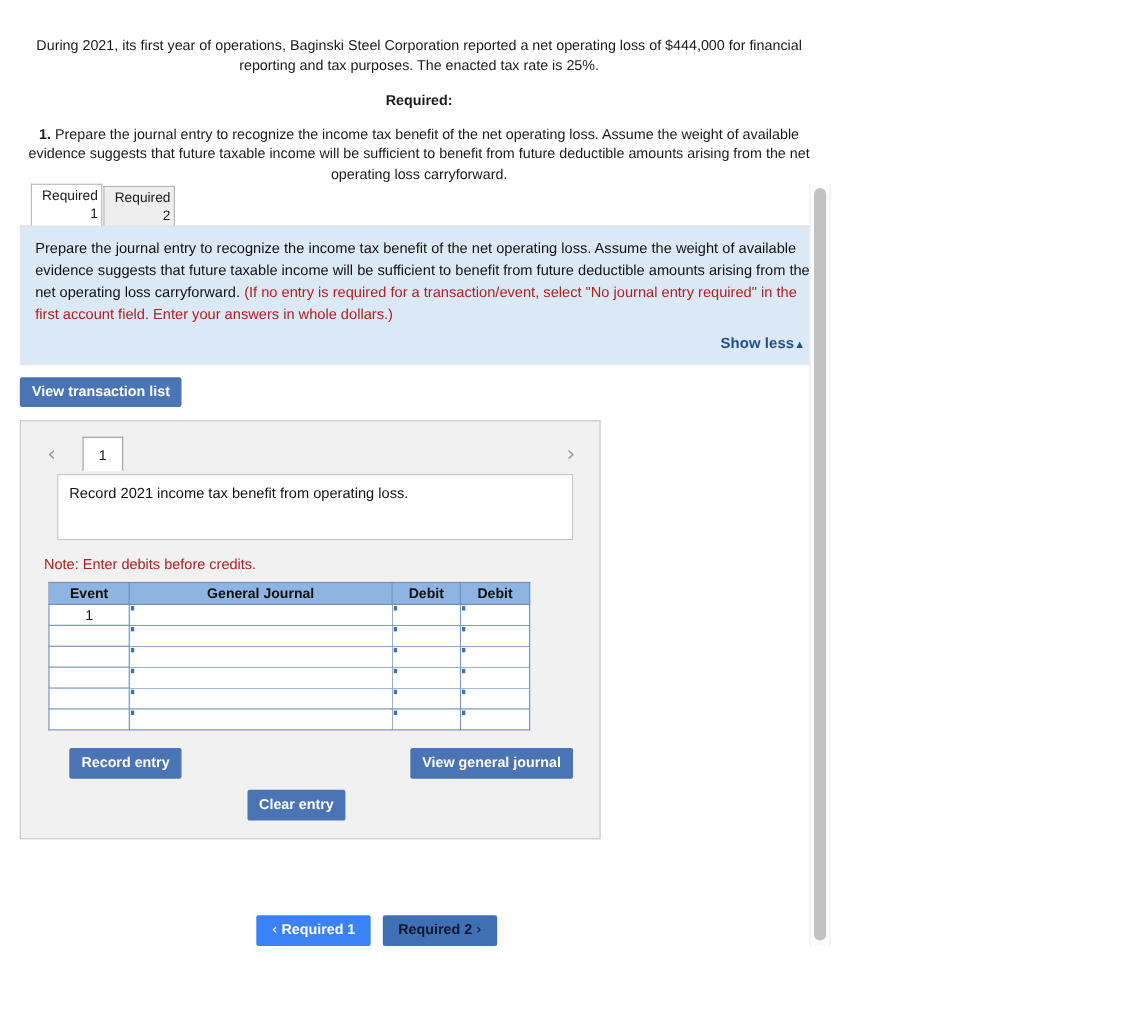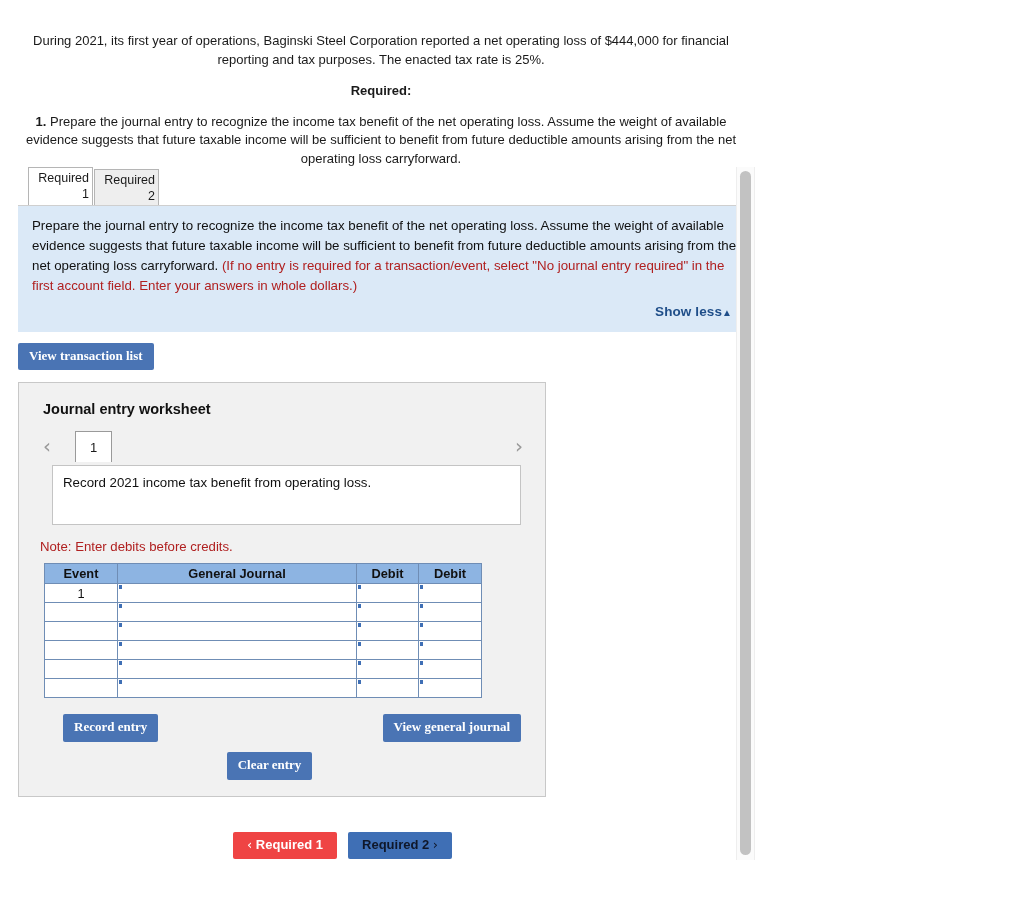--- a/index.html
+++ b/index.html
@@ -108,21 +108,21 @@
   .bluebtn {
     display: inline-block;
     background: #4a74b4;
     color: #ffffff;
     font-weight: bold;
     font-size: 13px;
     padding: 6px 11px 7px 11px;
     border: none;
     border-radius: 2px;
     cursor: pointer;
-    font-family: Liberation Serif, serif;
+    font-family: Liberation Sans, sans-serif;
     line-height: 1.1;
   }
 
   .viewtrans-wrap { padding-top: 11px; }
 
   
   .worksheet {
     margin-top: 12px;
     width: 528px;
     background: #f1f1f1;
@@ -259,21 +259,21 @@
     font-weight: bold;
     font-size: 13px;
     padding: 6px 14px 7px 14px;
     border: none;
     border-radius: 2px;
     font-family: "Liberation Sans", sans-serif;
     cursor: pointer;
     line-height: 1.1;
   }
   .navbtn.disabled {
-    background: #ef4444;
+    background: #3b82f6;
     color: #ffffff;
     cursor: default;
   }
   .navbtn.enabled {
     background: #3f6fb5;
     color: #0f172a;
   }
   .navbtn .arw { font-family: "DejaVu Sans", sans-serif; font-weight: normal; }
 
   
@@ -327,21 +327,20 @@
       <span class="showless"><span>Show less</span><span class="tri">▲</span></span>
     </div>
   </div>
 
   <div class="viewtrans-wrap">
     <button class="bluebtn">View transaction list</button>
   </div>
 
   <div class="worksheet">
 
-    <div class="ws-title">Journal entry worksheet</div>
 
     <div class="pager">
       <span class="chev chev-left">‹</span>
       <div class="pagenum">1</div>
       <span class="chev chev-right">›</span>
     </div>
 
     <div class="desc-box">Record 2021 income tax benefit from operating loss.</div>
 
     <div class="note">Note: Enter debits before credits.</div>

